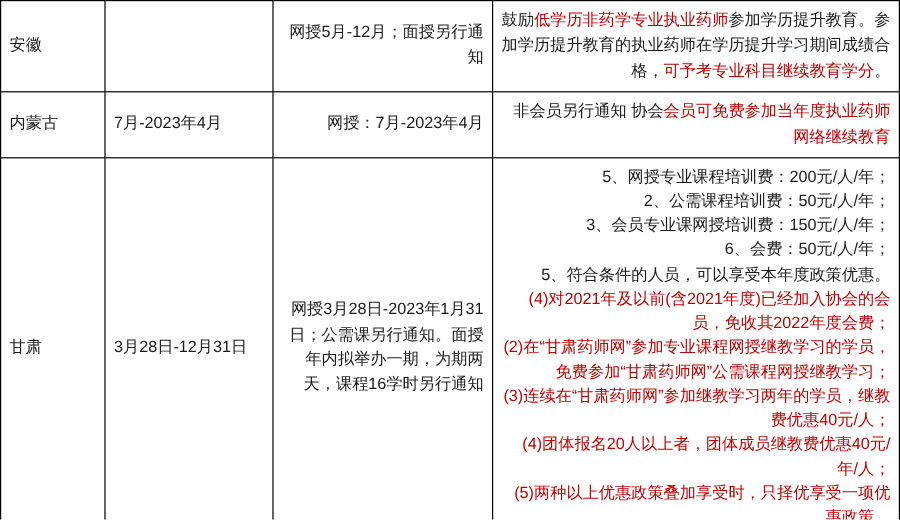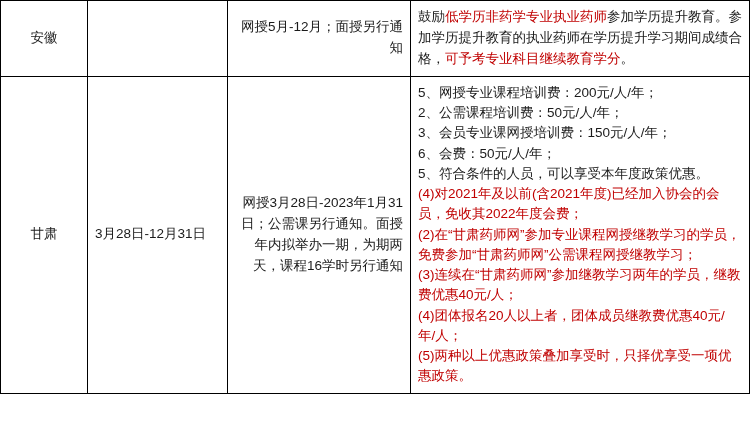--- a/index.html
+++ b/index.html
@@ -22,35 +22,34 @@
   table.policy-table td {
     border: 1px solid #000000;
     vertical-align: middle;
     padding: 6px 7px;
     font-size: 13.5px;
     line-height: 1.55;
     word-break: break-all;
   }
   td.col-region {
     width: 72px;
-    text-align: center;
     font-size: 14px;
   }
   td.col-period {
     width: 125px;
     text-align: left;
     font-size: 13.5px;
   }
   td.col-mode {
     width: 168px;
     text-align: right;
     font-size: 13.5px;
   }
   td.col-detail {
-    text-align: left;
+    text-align: right;
     font-size: 13.5px;
   }
   .hl {
     color: #c00000;
   }
   .para {
     margin: 0;
   }
   .tight {
     line-height: 1.5;
@@ -67,20 +66,28 @@
 
     <tr class="row-anhui">
       <td class="col-region">安徽</td>
       <td class="col-period"></td>
       <td class="col-mode">网授5月-12月；面授另行通知</td>
       <td class="col-detail">
         <p class="para"><span>鼓励</span><span class="hl">低学历非药学专业执业药师</span><span>参加学历提升教育。参加学历提升教育的执业药师在学历提升学习期间成绩合格，</span><span class="hl">可予考专业科目继续教育学分</span><span>。</span></p>
       </td>
     </tr>
 
+    <tr class="row-neimenggu">
+      <td class="col-region">内蒙古</td>
+      <td class="col-period">7月-2023年4月</td>
+      <td class="col-mode">网授：7月-2023年4月</td>
+      <td class="col-detail">
+        <p class="para"><span>非会员另行通知  协会</span><span class="hl">会员可免费参加当年度执业药师网络继续教育</span></p>
+      </td>
+    </tr>
 
     <tr class="row-gansu">
       <td class="col-region">甘肃</td>
       <td class="col-period">3月28日-12月31日</td>
       <td class="col-mode">网授3月28日-2023年1月31日；公需课另行通知。面授年内拟举办一期，为期两天，课程16学时另行通知</td>
       <td class="col-detail">
         <div class="tight">
           <p class="para">5、网授专业课程培训费：200元/人/年；</p>
           <p class="para">2、公需课程培训费：50元/人/年；</p>
           <p class="para">3、会员专业课网授培训费：150元/人/年；</p>

